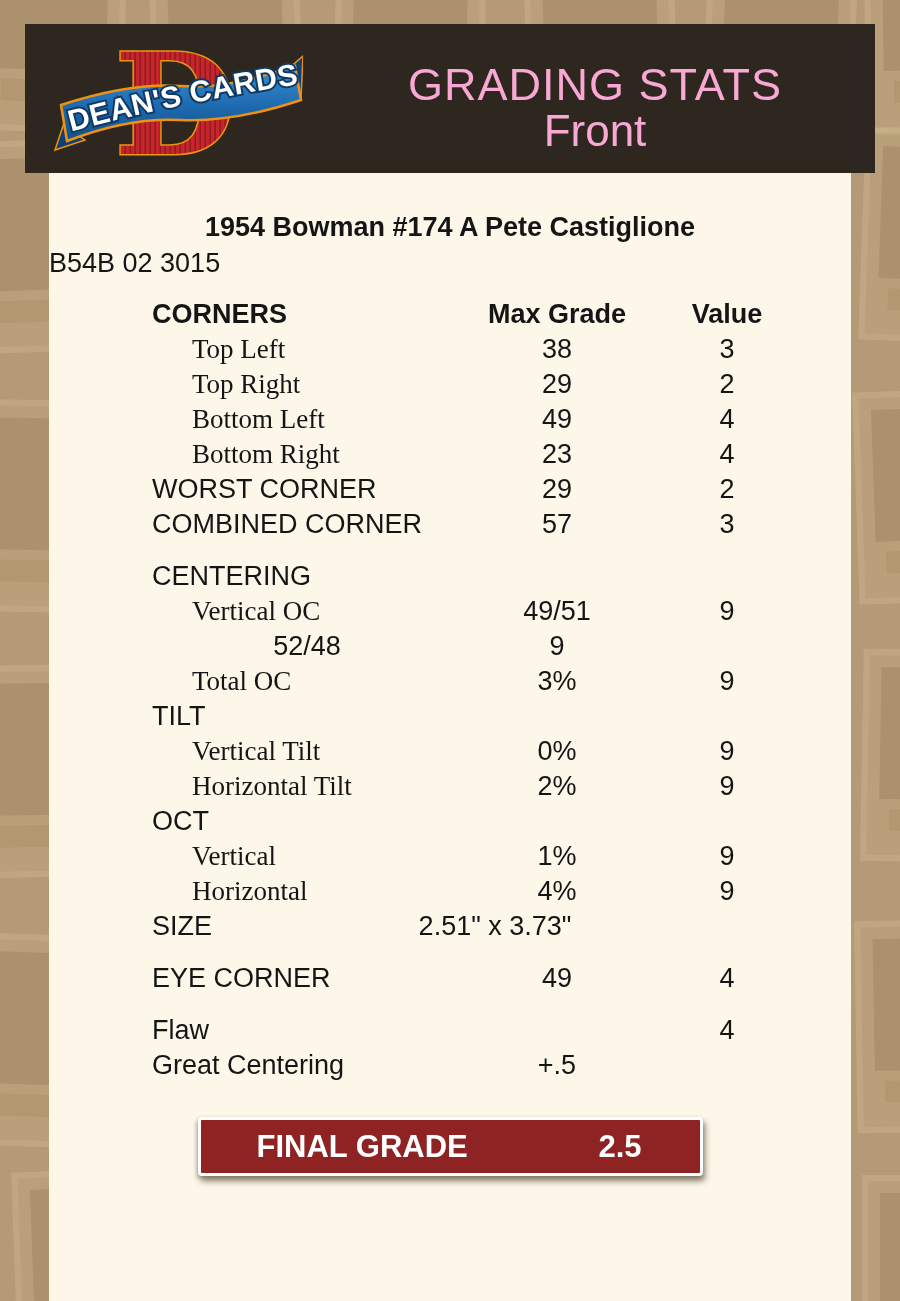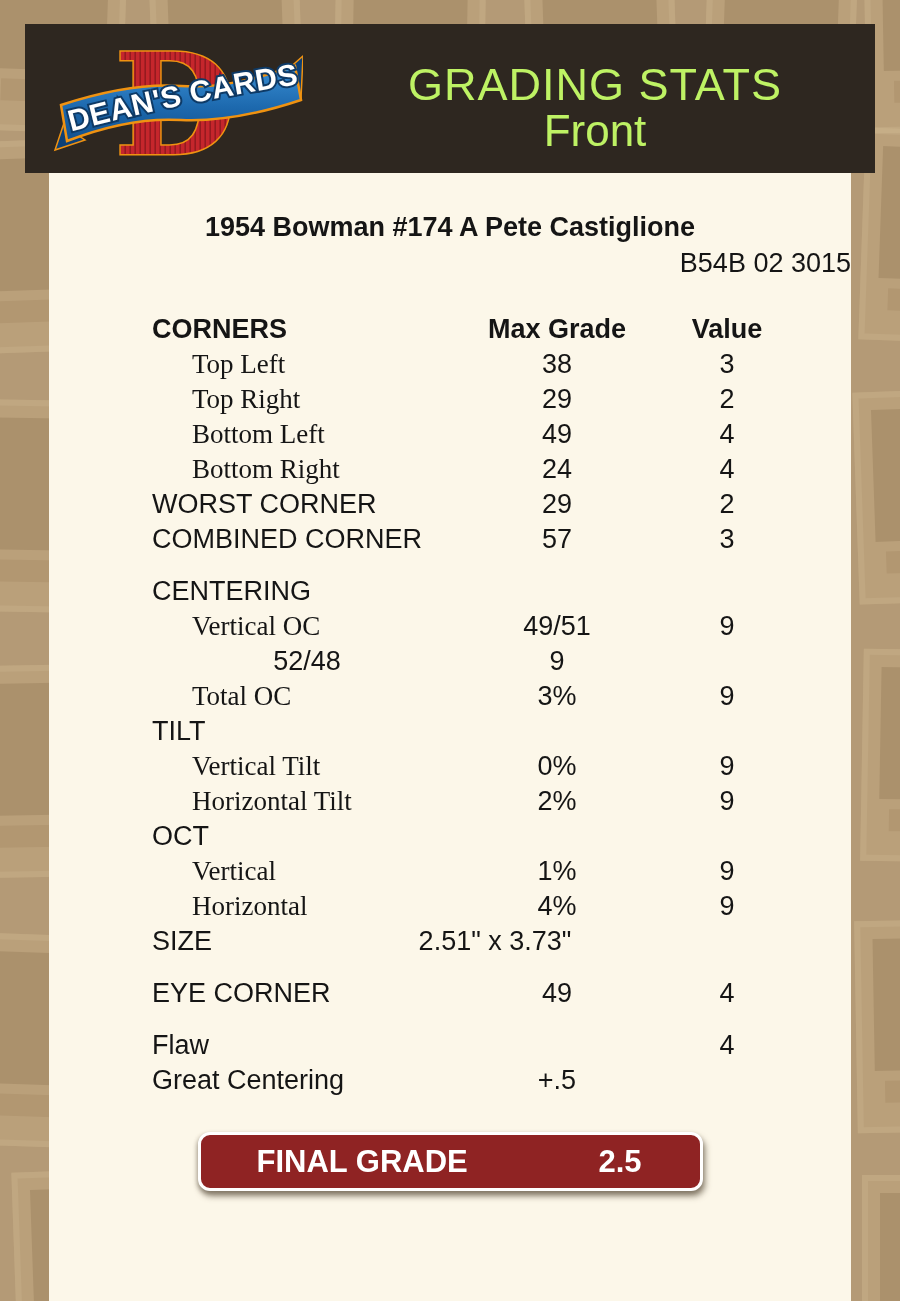--- a/index.html
+++ b/index.html
@@ -17,51 +17,51 @@
   }
   .bgphoto{margin:12px 12px 0 12px;height:132px;background:#a28862;}
   .bgstrip{margin:10px 22px 0 22px;height:22px;background:#b0946c;}
 
   
   .header{
     position:absolute;left:25px;top:24px;width:850px;height:149px;
     background:#2e2720;z-index:2;
   }
   .logo{position:absolute;left:28px;top:4px;}
-  .htext{position:absolute;left:300px;top:0;width:540px;text-align:center;color:#bef264;}
+  .htext{position:absolute;left:300px;top:0;width:540px;text-align:center;color:#f9a8d4;}
   .htitle{margin-top:36px;font-size:45px;line-height:50px;letter-spacing:1px;}
   .hsub{font-size:44px;line-height:42px;}
 
   
   .panel{
     position:absolute;left:49px;top:173px;width:802px;height:1274px;
     background:#fcf7e9;z-index:1;
   }
   .ctitle{margin-top:36px;text-align:center;font-size:27px;line-height:36px;font-weight:bold;}
-  .ccode{text-align:right;font-size:27px;line-height:36px;}
-
-  .table{margin-top:31px;}
+  .ccode{text-align:left;font-size:27px;line-height:36px;}
+
+  .table{margin-top:16px;}
   .trow{
     display:grid;grid-template-columns:310px 190px 150px;
     margin-left:103px;height:35px;line-height:35px;font-size:27px;
   }
   .trow .cell{white-space:nowrap;}
   .trow .value,.trow .max{text-align:center;}
   .trow.bold .label{font-weight:normal;}
   .trow.thead .label,.trow.thead .value,.trow.thead .max{font-weight:bold;}
   .trow.indent .label{padding-left:40px;font-family:Liberation Serif, serif;}
   .trow.gap{margin-top:17px;}
   .trow.sizerow .value{transform:translateX(-62px);}
 
   .fgwrap{margin-top:34px;text-align:center;}
   .final{
     display:flex;align-items:center;justify-content:space-between;
     box-sizing:border-box;width:505px;height:59px;margin:0 auto;
     padding:0 58px 0 56px;
-    background:#8f2323;border:3px solid #ffffff;border-radius:12px;
+    background:#8f2323;border:3px solid #ffffff;border-radius:4px;
     box-shadow:2px 5px 6px rgba(112,101,84,.8), -1px 2px 4px rgba(112,101,84,.45);
     color:#ffffff;font-family:"Liberation Sans",sans-serif;
     font-size:31px;font-weight:bold;cursor:pointer;
   }
 </style>
 </head>
 <body>
 
 <div class="bg">
     <div class="bgcard" style="left: -25px; top: -80px; transform: rotate(2deg);">
@@ -186,21 +186,21 @@
         <div class="cell value">29</div>
         <div class="cell max">2</div>
       </div>
       <div class="trow indent">
         <div class="cell label">Bottom Left</div>
         <div class="cell value">49</div>
         <div class="cell max">4</div>
       </div>
       <div class="trow indent">
         <div class="cell label">Bottom Right</div>
-        <div class="cell value">24</div>
+        <div class="cell value">23</div>
         <div class="cell max">4</div>
       </div>
       <div class="trow bold">
         <div class="cell label">WORST CORNER</div>
         <div class="cell value">29</div>
         <div class="cell max">2</div>
       </div>
       <div class="trow bold">
         <div class="cell label">COMBINED CORNER</div>
         <div class="cell value">57</div>

